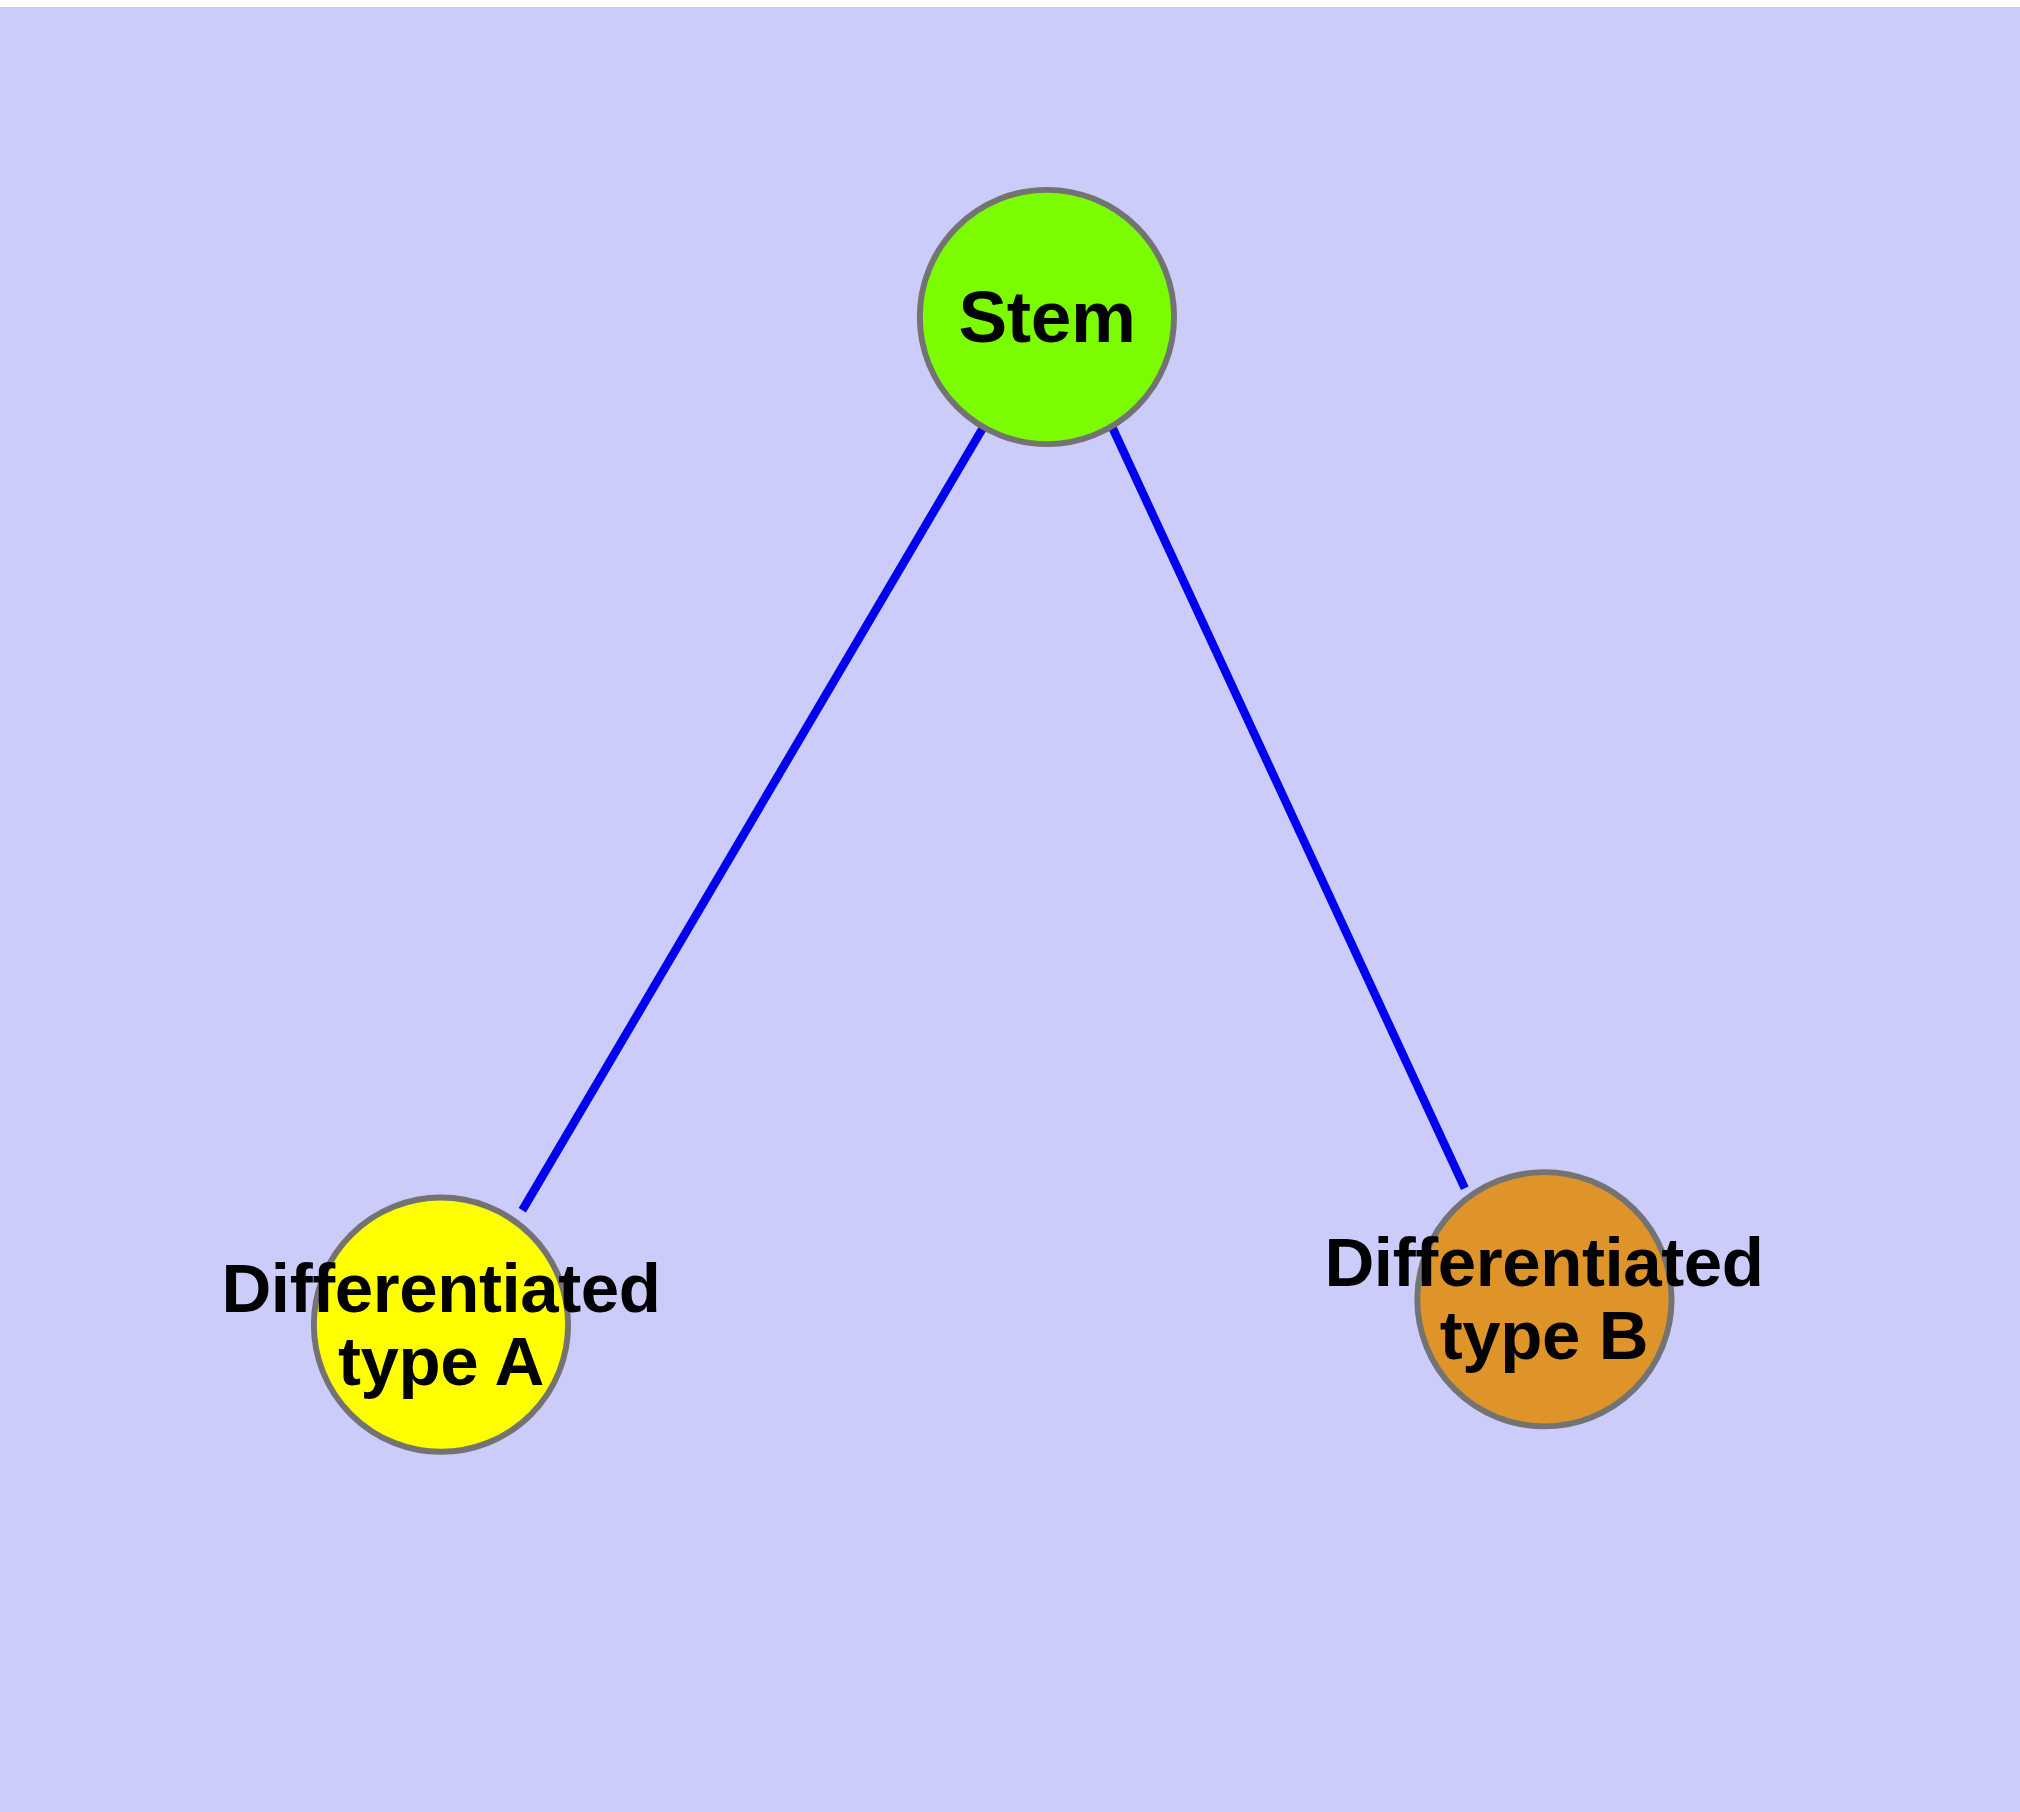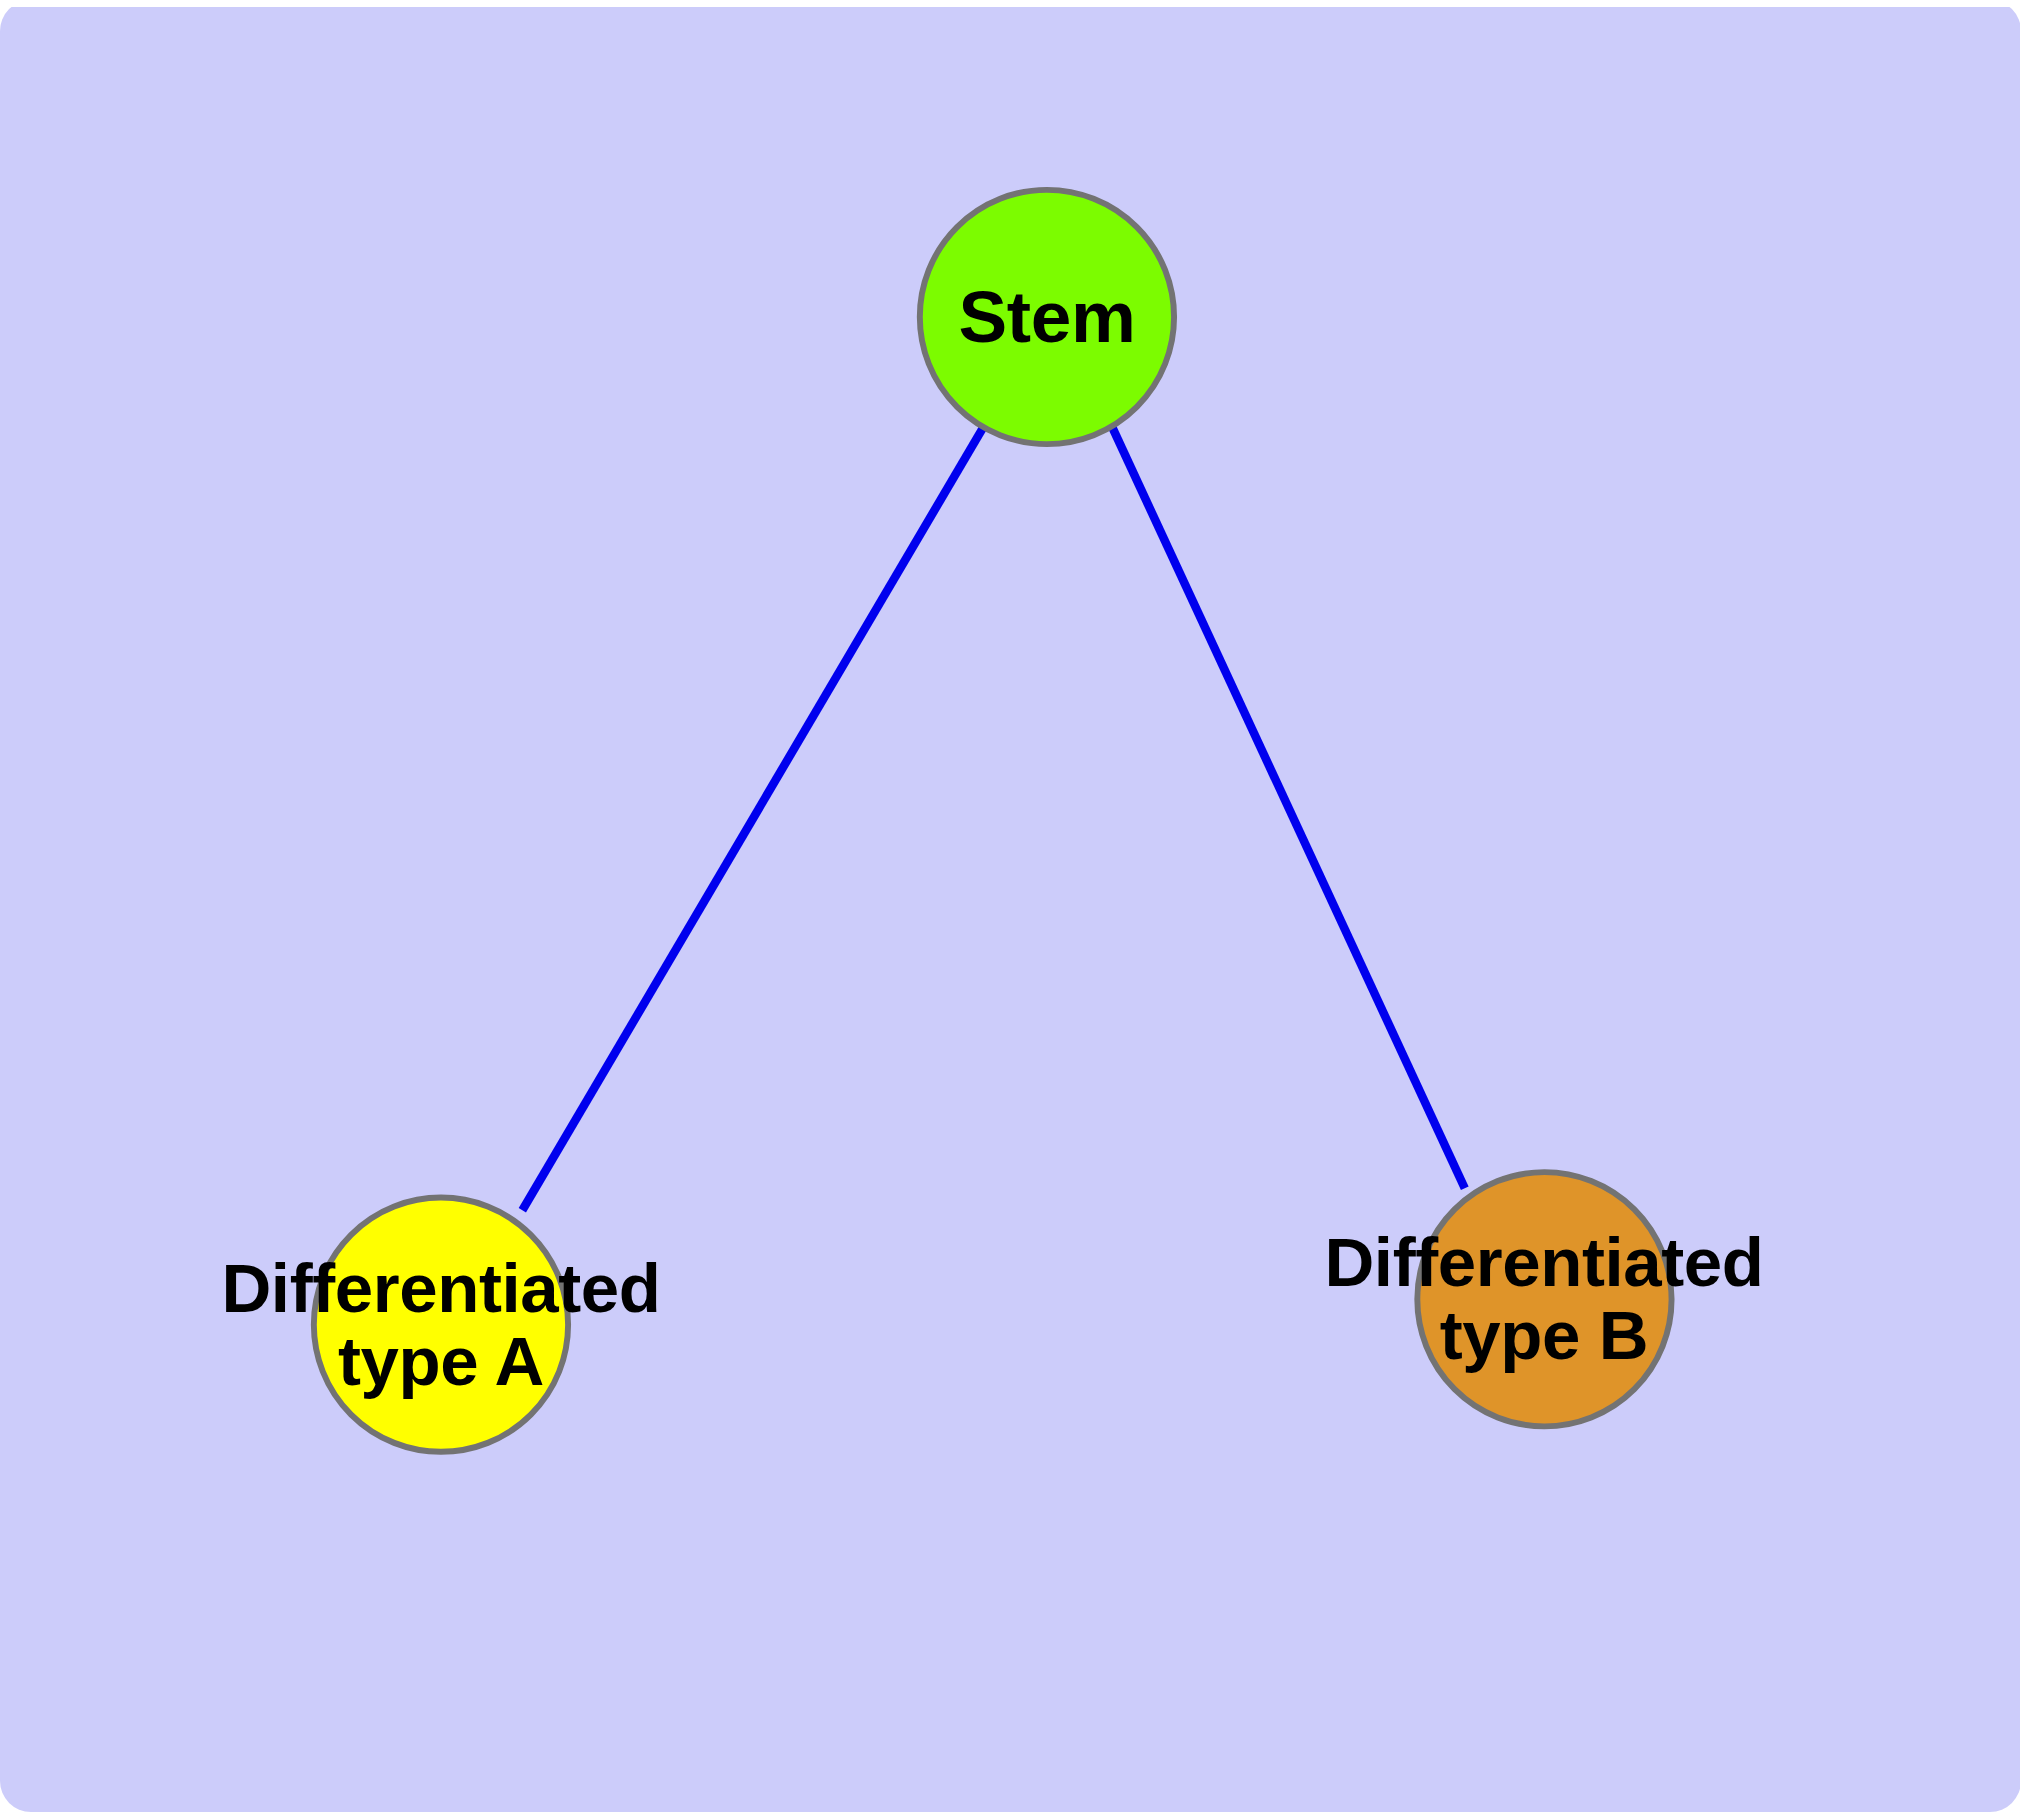--- a/index.html
+++ b/index.html
@@ -8,21 +8,20 @@
     padding: 0;
     background: #ffffff;
   }
   #canvas {
     position: relative;
     width: 2021px;
     height: 1812px;
     overflow: hidden;
     background: #ffffff;
     font-family: "Liberation Sans", "DejaVu Sans", sans-serif;
-    border-radius: 31px;
   }
   #plot-background {
     position: absolute;
     left: 0;
     top: 6.8px;
     width: 2021px;
     height: 1805px;
   }
   #graph-svg {
     position: absolute;

